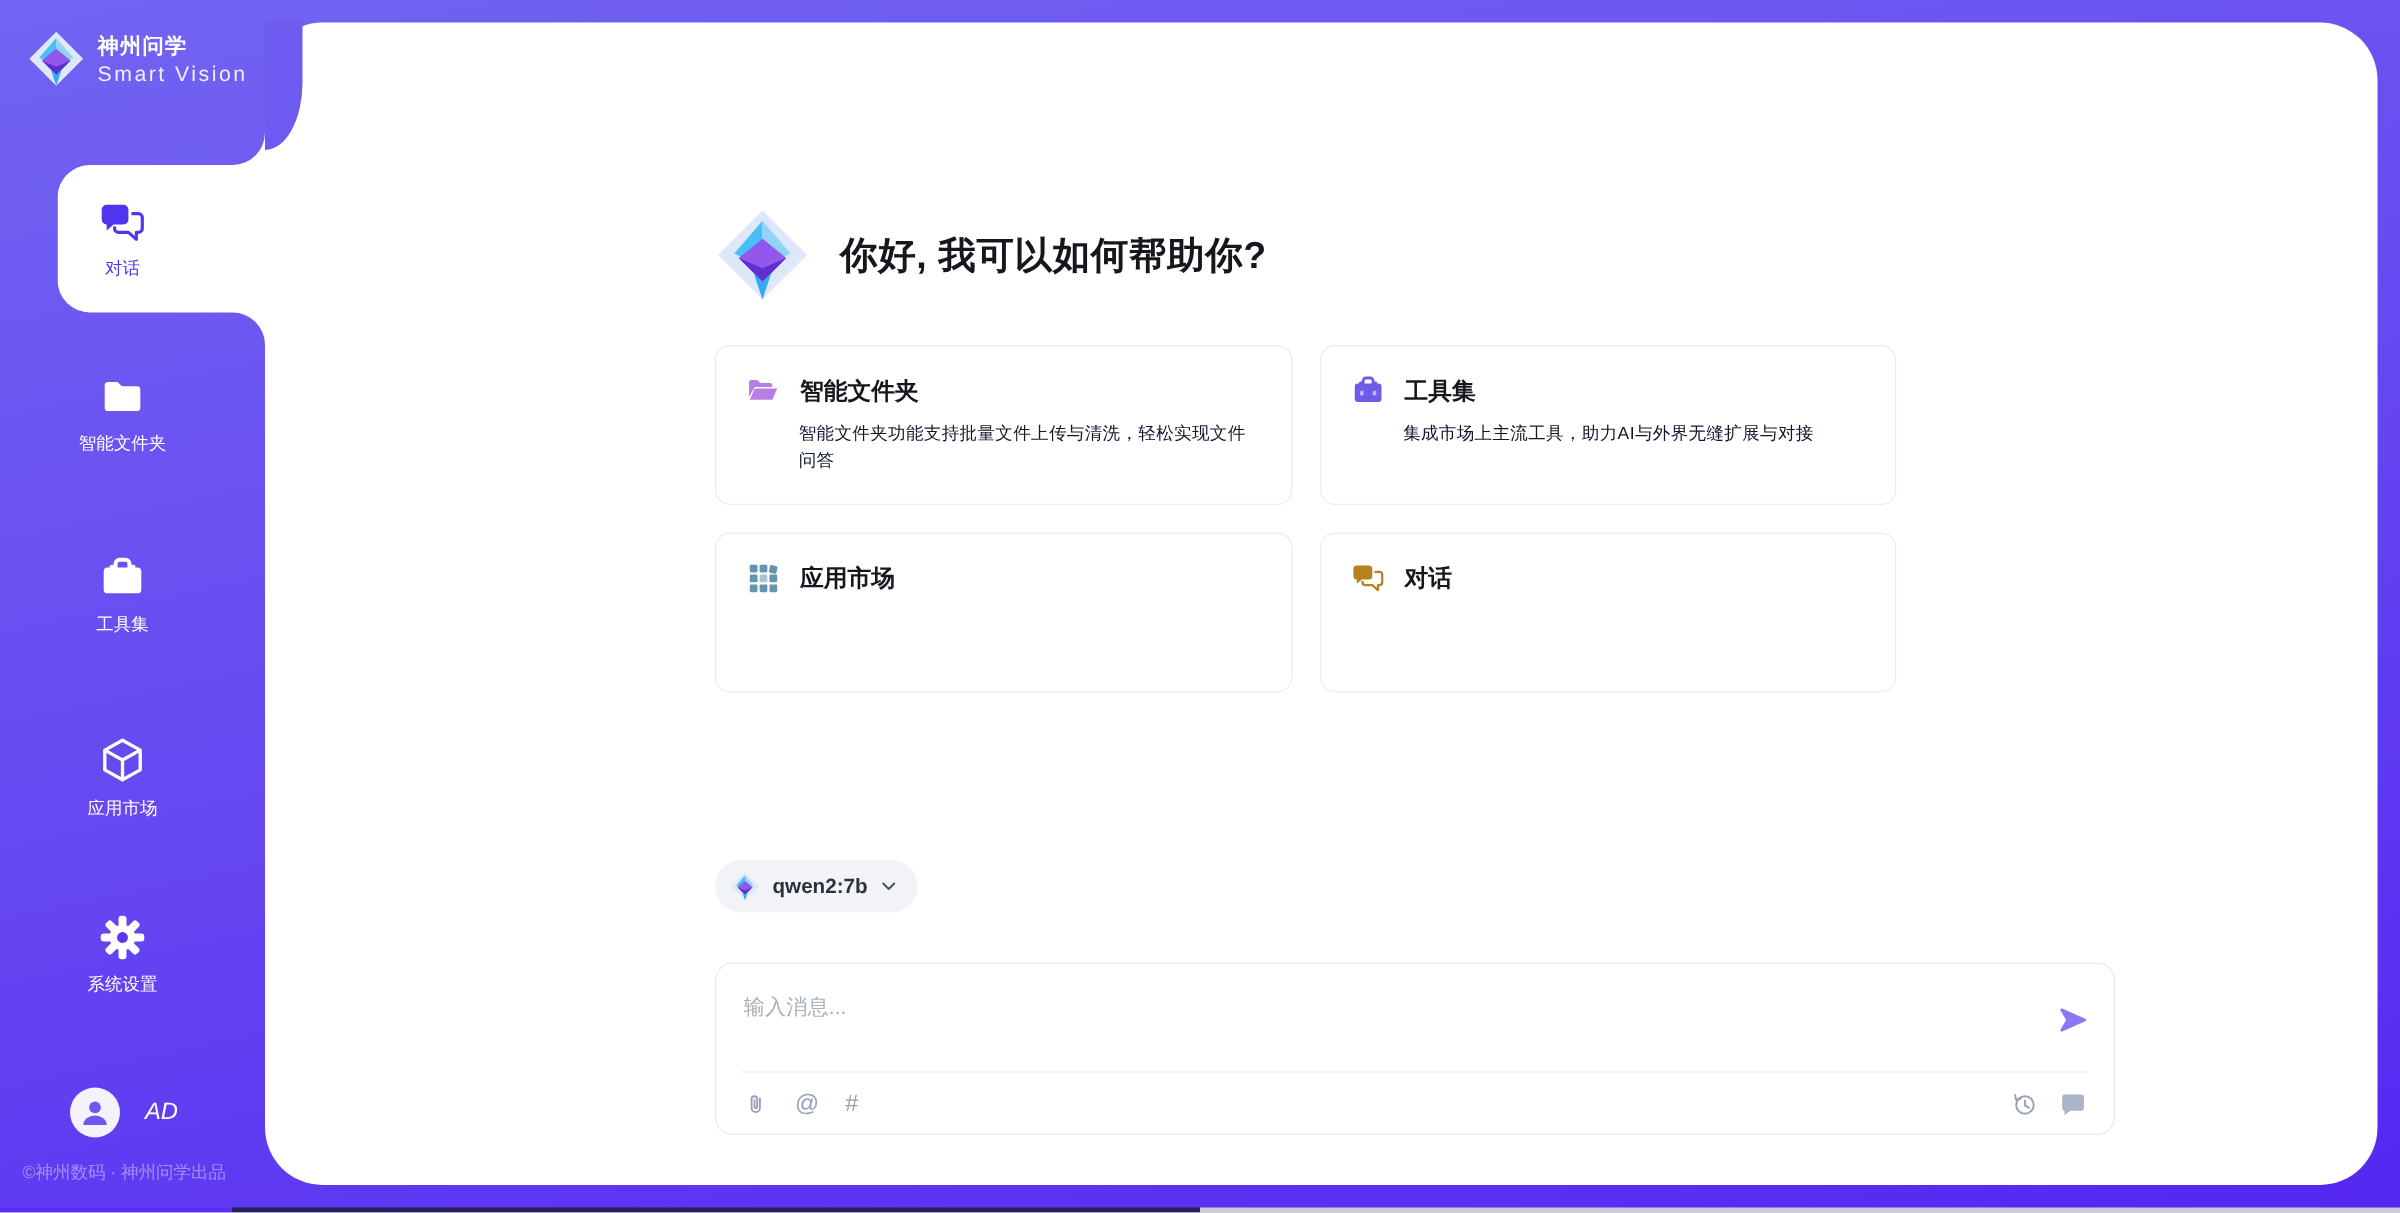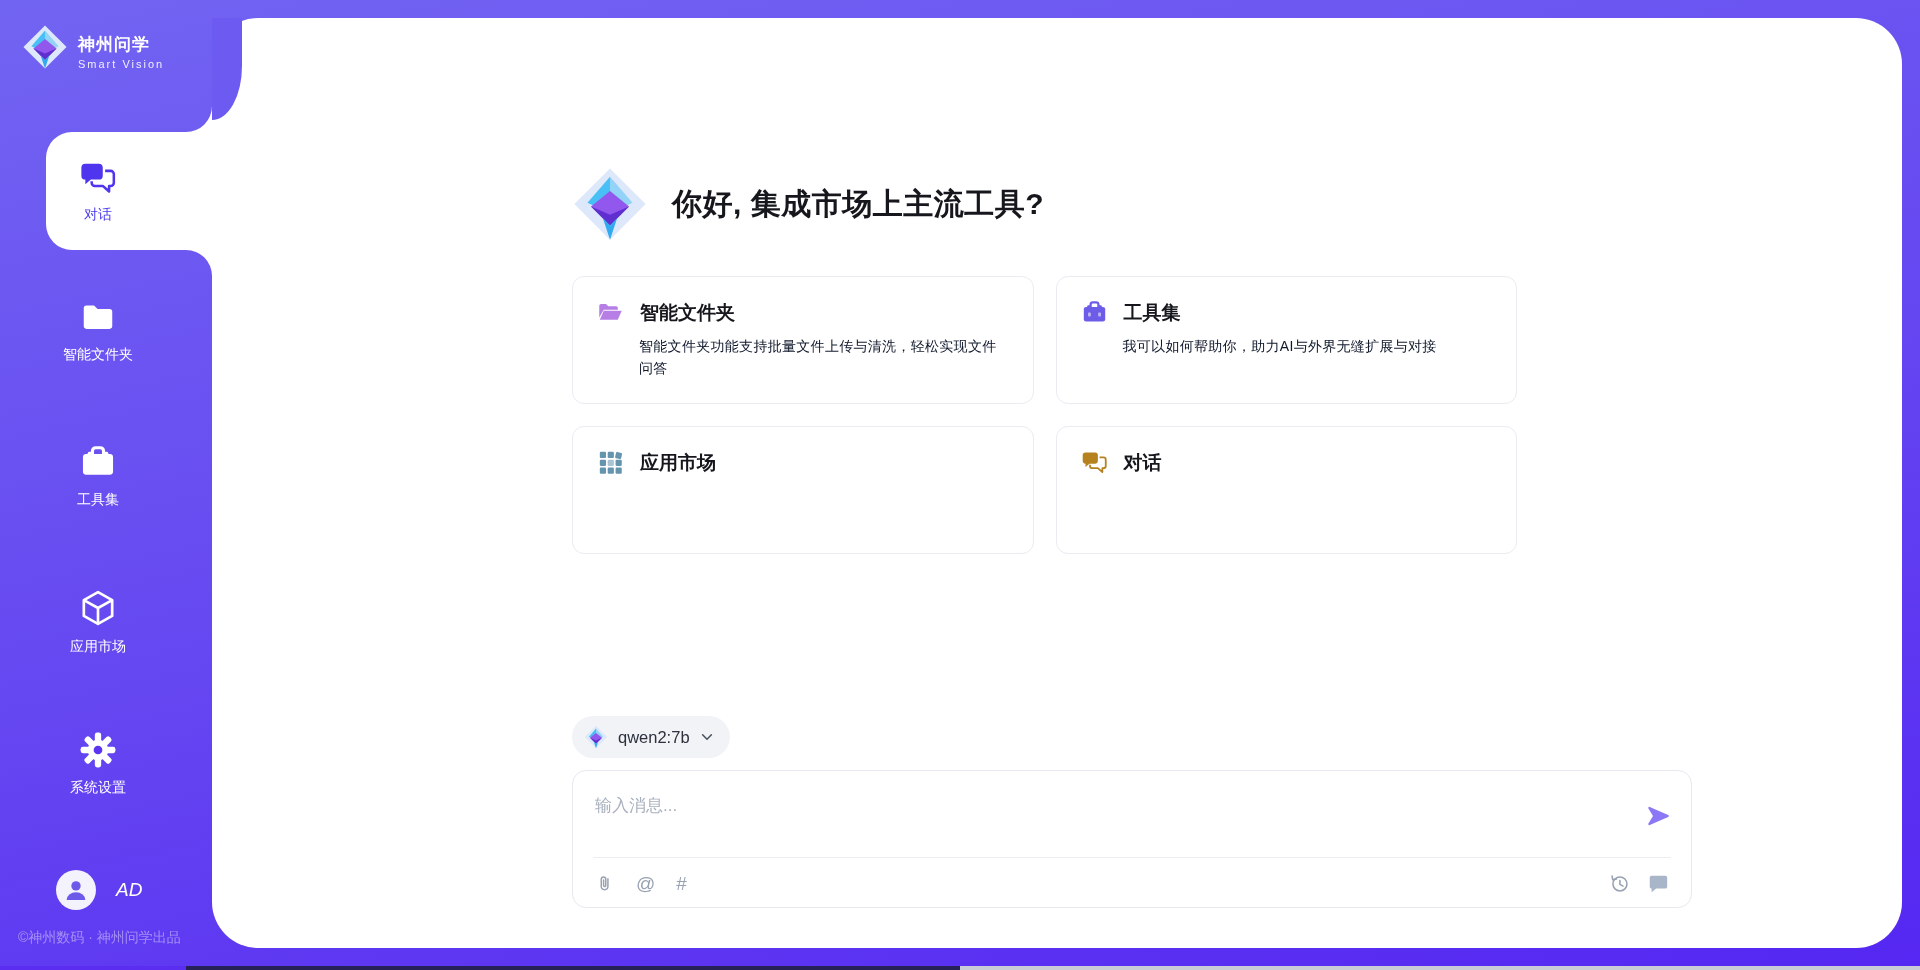--- a/index.html
+++ b/index.html
@@ -11,21 +11,21 @@
   
   .panel { position:absolute; left:212px; top:18px; width:1690px; height:930px;
            background:#ffffff; border-radius:46px; }
   .logo-bump { position:absolute; left:212px; top:18px; width:30px; height:102px;
                background:#6c5af1; border-bottom-right-radius:30px 54px; }
 
   
   .sidebar { position:absolute; left:0; top:0; width:212px; height:970px; }
   .brand { position:absolute; left:22px; top:24px; display:flex; align-items:flex-end; gap:10px; }
   .brand-text-name { color:#fff; font-size:17px; font-weight:700; letter-spacing:1px; }
-  .brand-text-sub { color:#eef; font-size:11px; letter-spacing:2px; margin-top:2px; }
+  .brand-text-sub { color:#eef; font-size:17px; letter-spacing:2px; margin-top:2px; }
 
   .nav-item { position:absolute; left:36px; width:124px; display:flex; flex-direction:column;
               align-items:center; gap:10px; cursor:pointer; }
   .nav-item .lbl { color:#fff; font-size:14px; }
 
   .tab-shape { position:absolute; left:46px; top:106px; width:166px; height:170px; }
   .nav-active { position:absolute; left:46px; top:132px; width:104px; height:118px;
                 display:flex; flex-direction:column; align-items:center; justify-content:center;
                 gap:9px; cursor:pointer; }
   .nav-active .lbl { color:#4a3aef; font-size:14px; }
@@ -44,23 +44,23 @@
 
   .cards { position:absolute; left:0; top:258px; width:945px;
            display:grid; grid-template-columns:1fr 1fr; gap:22px; }
   .card { background:#fff; border:1px solid #ebebf2; border-radius:12px;
           height:128px; padding:22px 22px 0 24px; cursor:pointer; }
   .card-head { display:flex; align-items:center; gap:16px; }
   .card-title { font-size:19px; font-weight:700; color:#15171c; }
   .card-desc { margin-top:10px; margin-left:42px; font-size:14px; line-height:1.55;
                color:#0f172a; letter-spacing:.3px; }
 
-  .model-pill { position:absolute; left:0; top:698px; height:42px; display:inline-flex;
+  .model-pill { position:absolute; left:0; top:670px; height:42px; display:inline-flex;
                 align-items:center; gap:10px; padding:0 16px 0 12px; background:#f2f3f7;
-                border-radius:21px; cursor:pointer; }
+                border-radius:21px; cursor:pointer;font-weight:bold; }
   .model-label { font-size:16.5px; color:#2c313d; }
 
   .composer { position:absolute; left:0; top:752px; width:1120px; height:138px;
               background:#fff; border:1px solid #e8e9f0; border-radius:14px; }
   .composer input { position:absolute; left:22px; top:18px; width:790px; height:34px;
                     border:none; outline:none; font-size:17px; color:#333;
                     font-family:"Liberation Sans","DejaVu Sans",sans-serif; }
   .composer input::placeholder { color:#a8b0bd; }
   .send-btn { position:absolute; right:20px; top:32px; cursor:pointer; }
   .composer-divider { position:absolute; left:20px; right:20px; top:86px; height:1px; background:#edeef3; }
@@ -210,21 +210,21 @@
 
     <div class="side-footer">©神州数码 · 神州问学出品</div>
   </div>
 
   <div class="content">
 
     <div class="greeting">
       <svg width="76" height="76">
           <use href="#diamond"></use>
         </svg>
-      <h1>你好, 集成市场上主流工具?</h1>
+      <h1>你好, 我可以如何帮助你?</h1>
     </div>
 
     <div class="cards">
 
       <div class="card">
         <div class="card-head">
           <svg width="27" height="27" style="color:#b77fe6">
               <use href="#folder-open"></use>
             </svg>
           <span class="card-title">智能文件夹</span>
@@ -232,21 +232,21 @@
         <div class="card-desc">智能文件夹功能支持批量文件上传与清洗，轻松实现文件问答</div>
       </div>
 
       <div class="card">
         <div class="card-head">
           <svg width="27" height="27" style="color:#6d5ce8">
               <use href="#toolbox"></use>
             </svg>
           <span class="card-title">工具集</span>
         </div>
-        <div class="card-desc">我可以如何帮助你，助力AI与外界无缝扩展与对接</div>
+        <div class="card-desc">集成市场上主流工具，助力AI与外界无缝扩展与对接</div>
       </div>
 
       <div class="card">
         <div class="card-head">
           <svg width="27" height="27" style="color:#6594ae">
               <use href="#grid"></use>
             </svg>
           <span class="card-title">应用市场</span>
         </div>
       </div>

